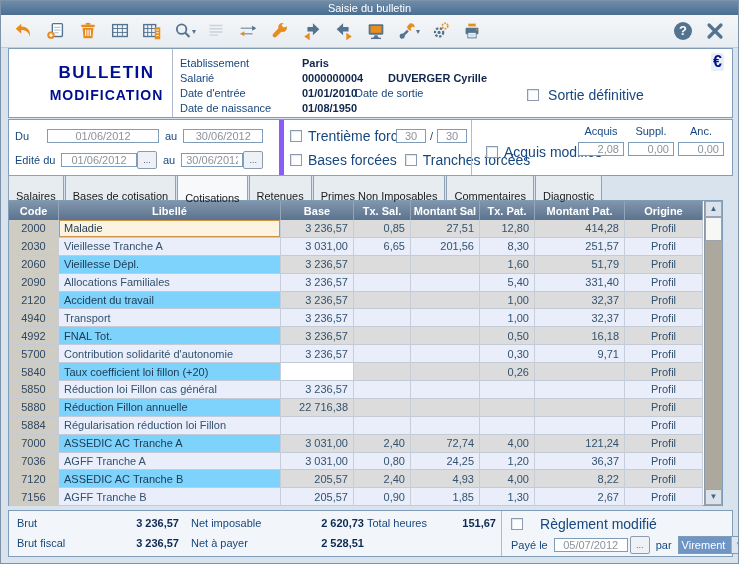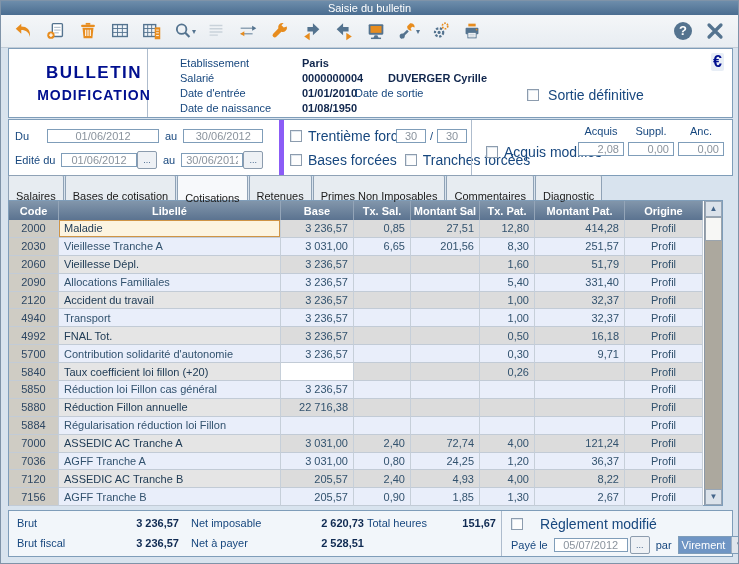--- a/index.html
+++ b/index.html
@@ -18,21 +18,21 @@
   .tbtn{width:30px;height:27px;display:flex;align-items:center;justify-content:center;
     border:1px solid transparent;border-radius:2px;background:transparent;padding:0;cursor:pointer;}
   .tbtn svg{width:22px;height:22px;display:block;}
   .ddarrow{font-size:8px;color:#54738f;margin-left:-2px;}
   .spacer{flex:1;}
   .helpdot{width:18px;height:18px;border-radius:50%;background:#54738f;color:#fff;
     font-weight:bold;font-size:13px;line-height:18px;text-align:center;display:block;}
   
   .panel{position:absolute;background:#fff;border:1px solid #7f9db9;}
   #header-panel{left:7px;top:47px;width:725px;height:70px;}
-  .bulletin-box{position:absolute;left:0;top:0;width:139px;height:100%;
+  .bulletin-box{position:absolute;left:0;top:0;width:164px;height:100%;
     border-right:1px solid #aebccd;display:flex;flex-direction:column;
     align-items:center;justify-content:center;color:#000f8f;padding-left:32px;}
   .bulletin-line1{font-size:17px;font-weight:bold;letter-spacing:1.5px;}
   .bulletin-line2{font-size:14px;font-weight:bold;letter-spacing:1px;margin-top:4px;}
   .info{position:absolute;left:165px;top:0;right:0;bottom:0;font-size:11px;}
   .hlabel{position:absolute;color:#17477e;white-space:nowrap;}
   .hvalue{position:absolute;font-weight:bold;color:#10264d;white-space:nowrap;padding-left:24px;}
   .euro{position:absolute;right:8px;top:4px;color:#000f8f;font-weight:bold;
     font-size:16px;background:#e8eef6;padding:0 2px;border-radius:2px;}
   
@@ -66,21 +66,21 @@
   .th{background:linear-gradient(#8296ab,#5b7390);color:#fff;font-weight:bold;font-size:11px;
     display:flex;align-items:center;justify-content:center;border-right:1px solid #94a5b8;}
   .trow{display:flex;height:17.9px;cursor:default;}
   .tc{font-size:11px;color:#32526e;display:flex;align-items:center;padding:0 5px;
     border-right:1px solid #c6cfd9;border-bottom:1px solid #c2cbd6;overflow:hidden;white-space:nowrap;}
   .w-code{width:50px;} .w-lib{width:222px;} .w-base{width:73px;} .w-txsal{width:57px;}
   .w-msal{width:69px;} .w-txpat{width:55px;} .w-mpat{width:90px;} .w-orig{width:78px;}
   .num{justify-content:flex-end;}
   .ctr{justify-content:center;}
   .trow.g .tc{background:#dcdcdc;}
-  .trow.g .tc.lib{background:#e5e5e5;color:#203c56;}
+  .trow.g .tc.lib{background:#7dd3fc;color:#203c56;}
   .trow.b .tc{background:#e9eefa;}
   .trow .tc.codecell{background:#cfccc4;color:#2e4763;justify-content:center;}
   .selcell{background:#fcf4e0 !important;box-shadow:inset 0 0 0 1px #cf9445;}
   .whitecell{background:#ffffff !important;}
   
   .vsb{position:absolute;top:0;right:0;width:18px;height:100%;background:#aca89e;
     border-left:1px solid #8c98a6;display:flex;flex-direction:column;}
   .vsb-btn{height:16px;background:#dbe2ea;border:1px solid #98a6b6;color:#44658a;
     font-size:8px;line-height:14px;text-align:center;padding:0;cursor:pointer;}
   .vsb-thumb{height:24px;background:#f7f7f5;border:1px solid #9aa4ae;cursor:pointer;}

